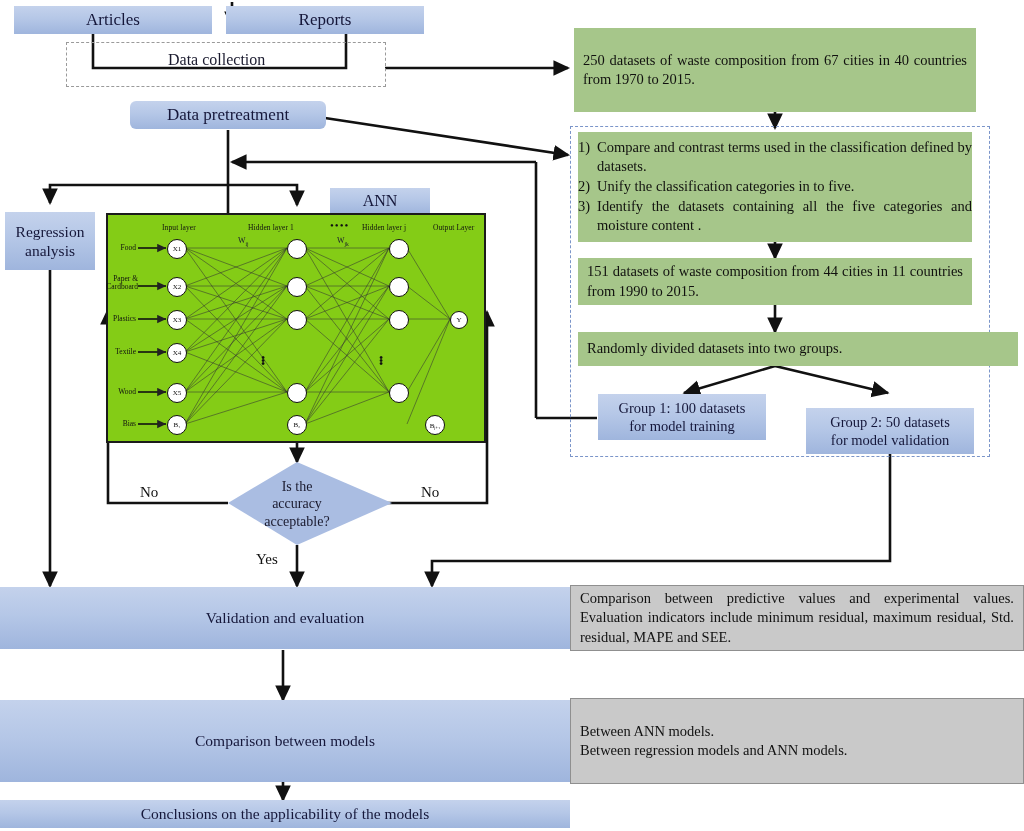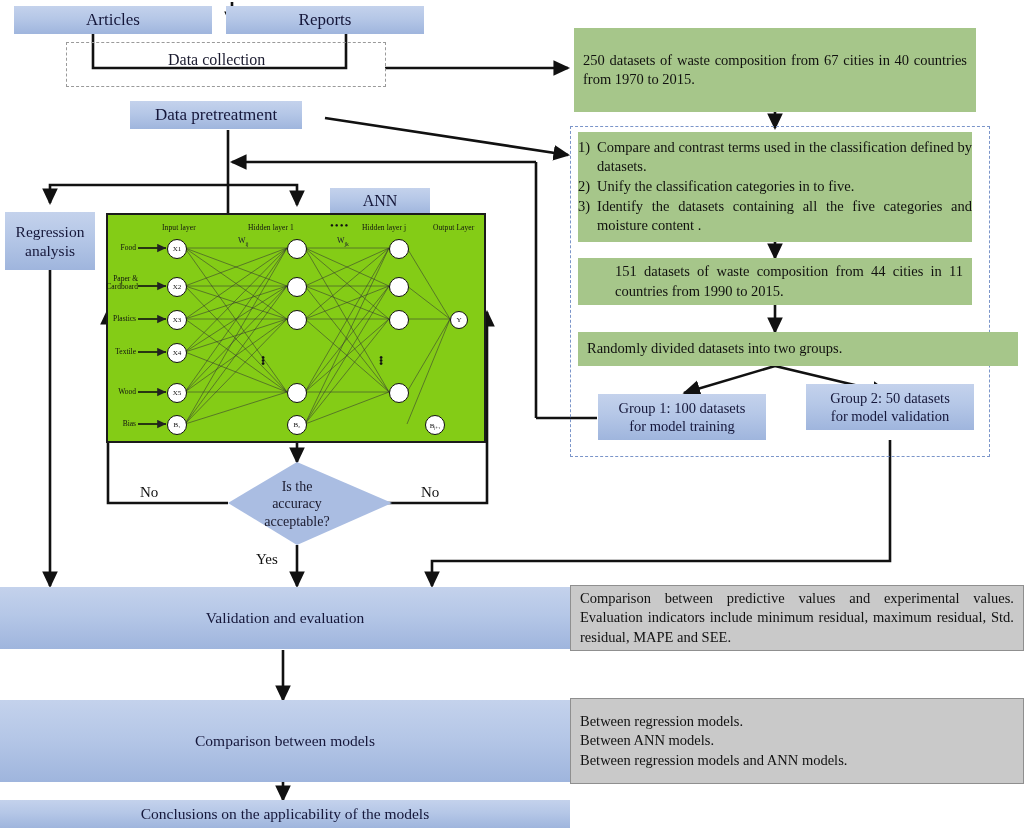--- a/index.html
+++ b/index.html
@@ -104,21 +104,21 @@
   </svg>
 
   <div class="box blue" style="left:14px;top:6px;width:198px;height:28px;font-size:17px;">Articles</div>
 
   <div class="box blue" style="left:226px;top:6px;width:198px;height:28px;font-size:17px;">Reports</div>
 
   <div class="dashbox dash-gray" style="left:66px;top:42px;width:320px;height:45px;"></div>
 
   <div class="lbl" style="left:168px;top:51px;font-size:16px;">Data collection</div>
 
-  <div class="box blue" style="left:130px;top:101px;width:172px;height:28px;font-size:17px;">Data pretreatment</div>
+  <div class="box blue" style="left:130px;top:101px;width:196px;height:28px;font-size:17px;border-radius:6px;">Data pretreatment</div>
 
   <div class="box green left" style="left:574px;top:28px;width:402px;height:84px;">
     <span class="para">250 datasets of waste composition from 67 cities in 40 countries from 1970 to 2015.</span>
   </div>
 
   <div class="dashbox dash-blue" style="left:570px;top:126px;width:420px;height:331px;"></div>
 
   <div class="box green left" style="left:578px;top:132px;width:394px;height:110px;">
     <ul class="numlist para" id="steps-list">
         <li>
@@ -129,34 +129,34 @@
           <span class="n">2)</span>
           <span class="t">Unify the classification categories in to five.</span>
         </li>
         <li>
           <span class="n">3)</span>
           <span class="t">Identify the datasets containing all the five categories and moisture content .</span>
         </li>
       </ul>
   </div>
 
-  <div class="box green left" style="left:578px;top:258px;width:394px;height:47px;padding-left:28px;">
+  <div class="box green left" style="left:578px;top:258px;width:394px;height:47px;">
     <span class="para">151 datasets of waste composition from 44 cities in 11 countries from 1990 to 2015.</span>
   </div>
 
   <div class="box green left" style="left:578px;top:332px;width:440px;height:34px;">
     <span class="para plain">Randomly divided datasets into two groups.</span>
   </div>
 
   <div class="box blue" style="left:598px;top:394px;width:168px;height:46px;flex-direction:column;font-size:14.5px;">
     <span>Group 1: 100 datasets</span>
     <span>for model training</span>
   </div>
 
-  <div class="box blue" style="left:806px;top:384px;width:168px;height:46px;flex-direction:column;font-size:14.5px;">
+  <div class="box blue" style="left:806px;top:408px;width:168px;height:46px;flex-direction:column;font-size:14.5px;">
     <span>Group 2: 50 datasets</span>
     <span>for model validation</span>
   </div>
 
   <div class="box blue" style="left:5px;top:212px;width:90px;height:58px;flex-direction:column;font-size:15.5px;">
     <span>Regression</span>
     <span>analysis</span>
   </div>
 
   <div class="box blue" style="left:330px;top:188px;width:100px;height:26px;font-size:16px;">ANN</div>
@@ -285,21 +285,20 @@
   <div class="box blue" style="left:0px;top:587px;width:570px;height:62px;font-size:15.5px;">Validation and evaluation</div>
 
   <div class="box gray left" style="left:570px;top:585px;width:454px;height:66px;">
     <span class="para">Comparison between predictive values and experimental values. Evaluation indicators include minimum residual, maximum residual, Std. residual, MAPE and SEE.</span>
   </div>
 
   <div class="box blue" style="left:0px;top:700px;width:570px;height:82px;font-size:15.5px;">Comparison between models</div>
 
   <div class="box gray left" style="left:570px;top:698px;width:454px;height:86px;">
     <div class="para plain" id="cmp-list">
-        <div>Between regression models.</div>
         <div>Between ANN models.</div>
         <div>Between regression models and ANN models.</div>
       </div>
   </div>
 
   <div class="box blue" style="left:0px;top:800px;width:570px;height:28px;font-size:15.5px;">Conclusions on the applicability of the models</div>
 
 </div>
 
 </body></html>

